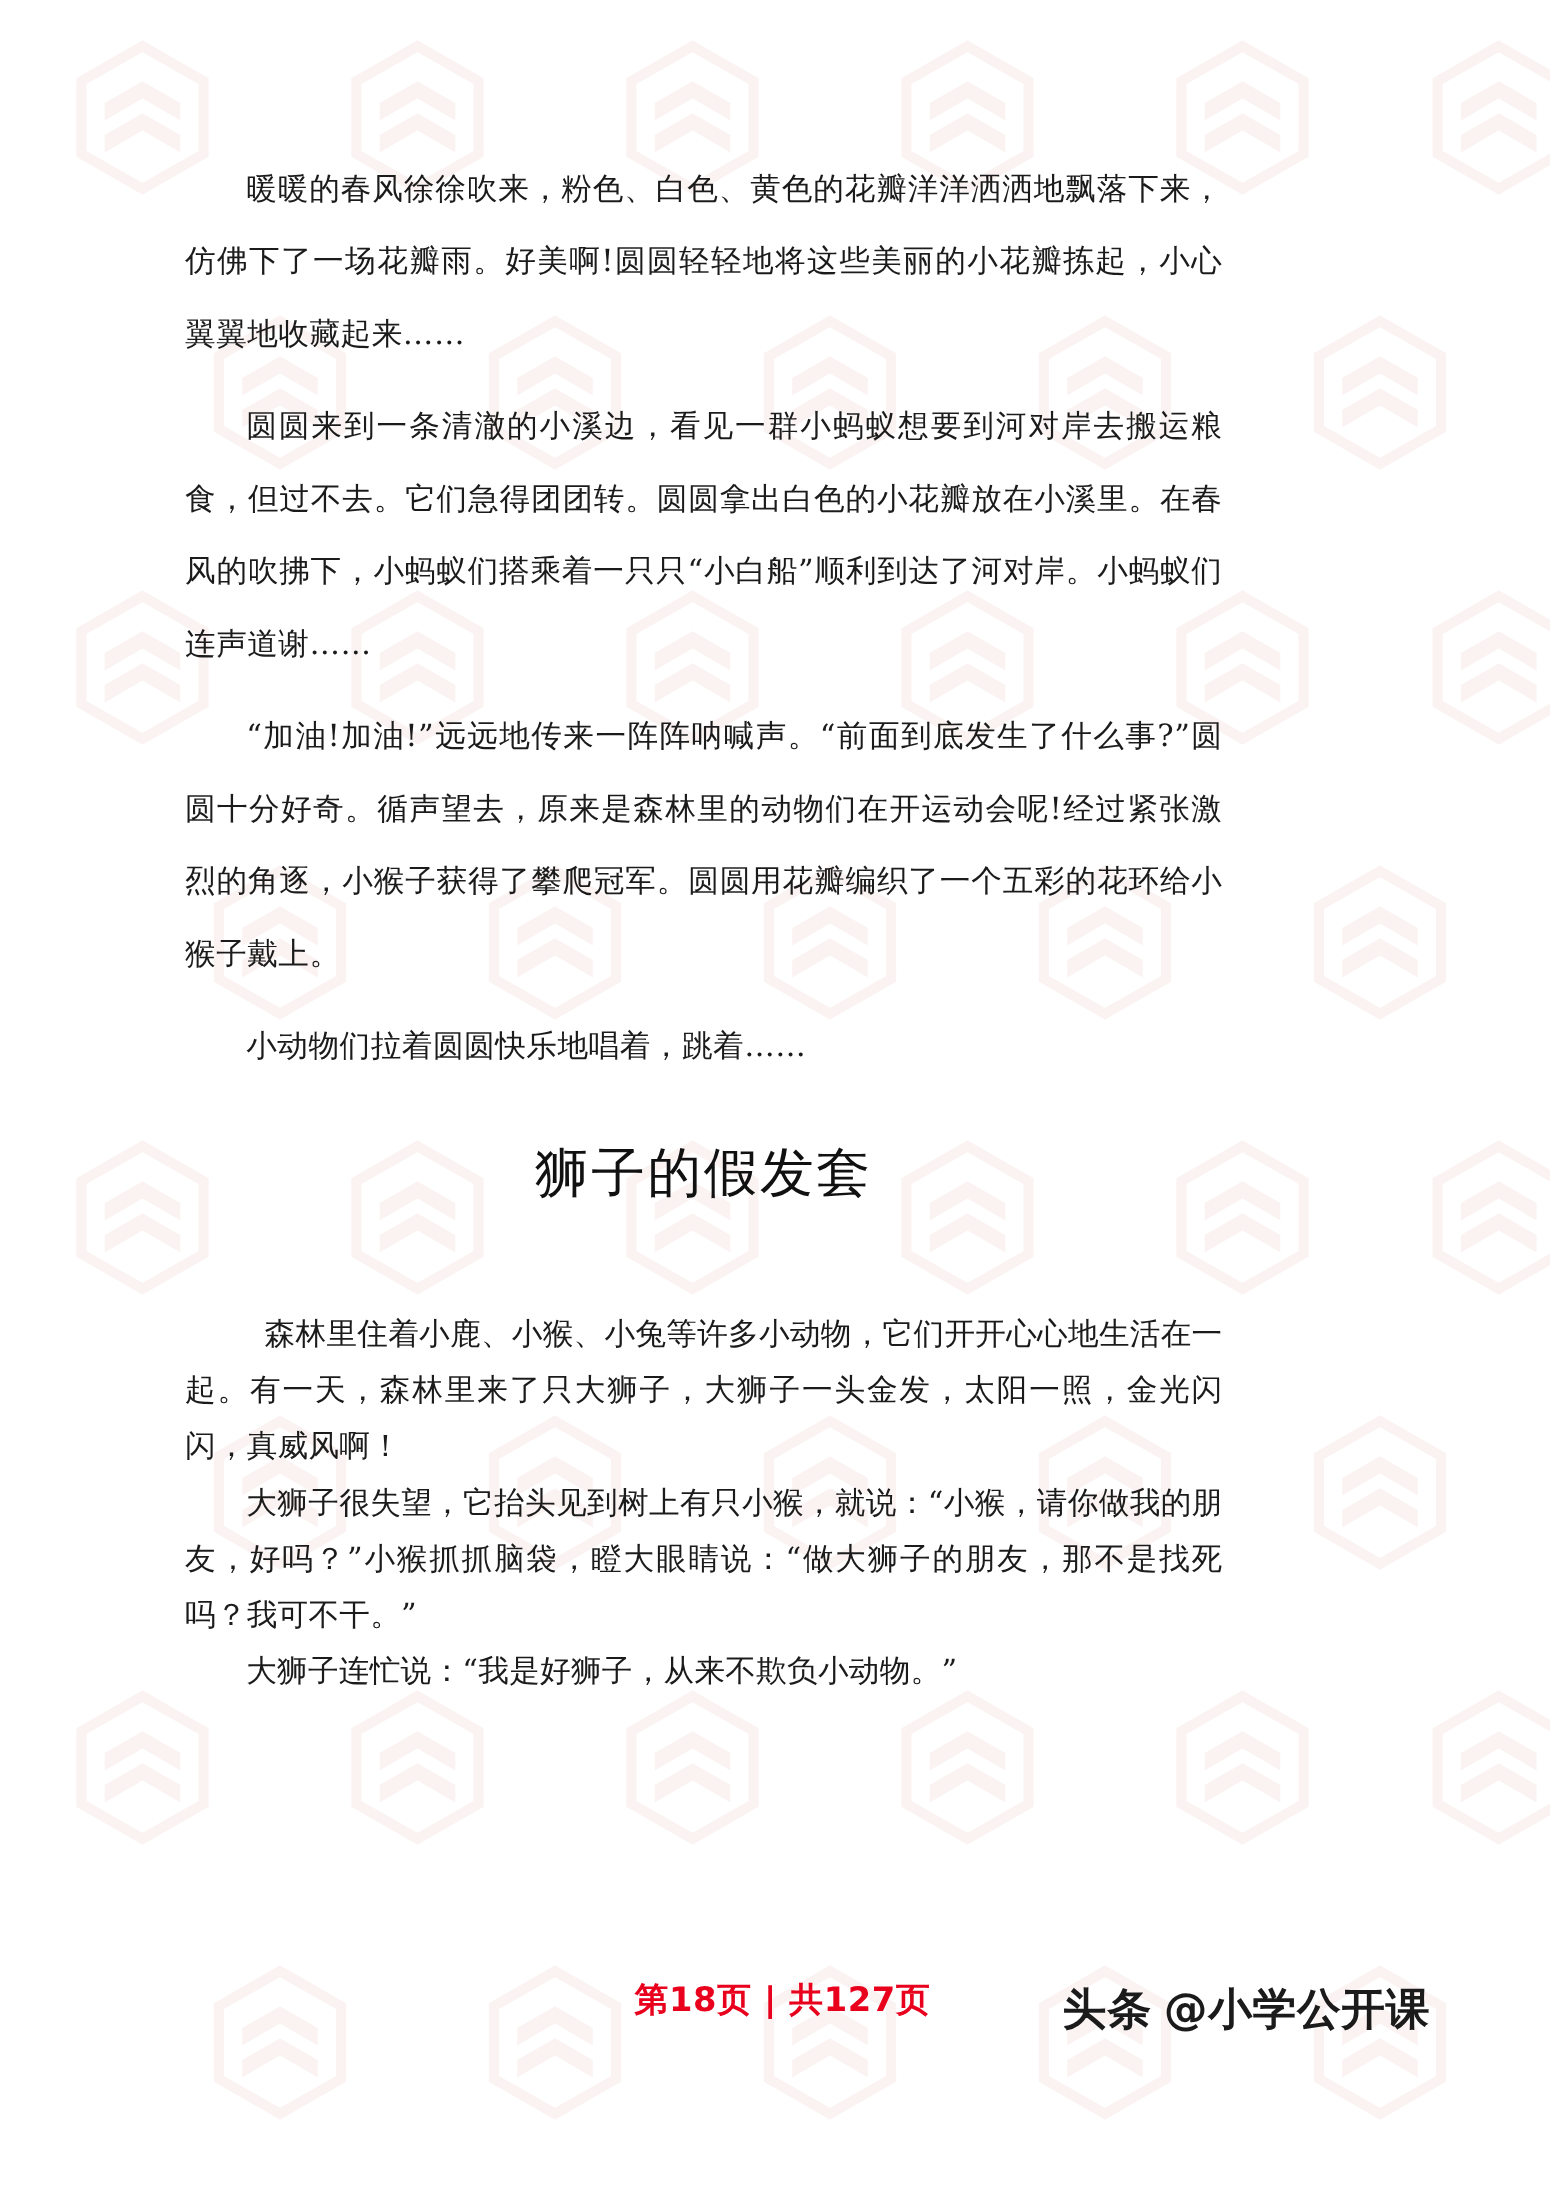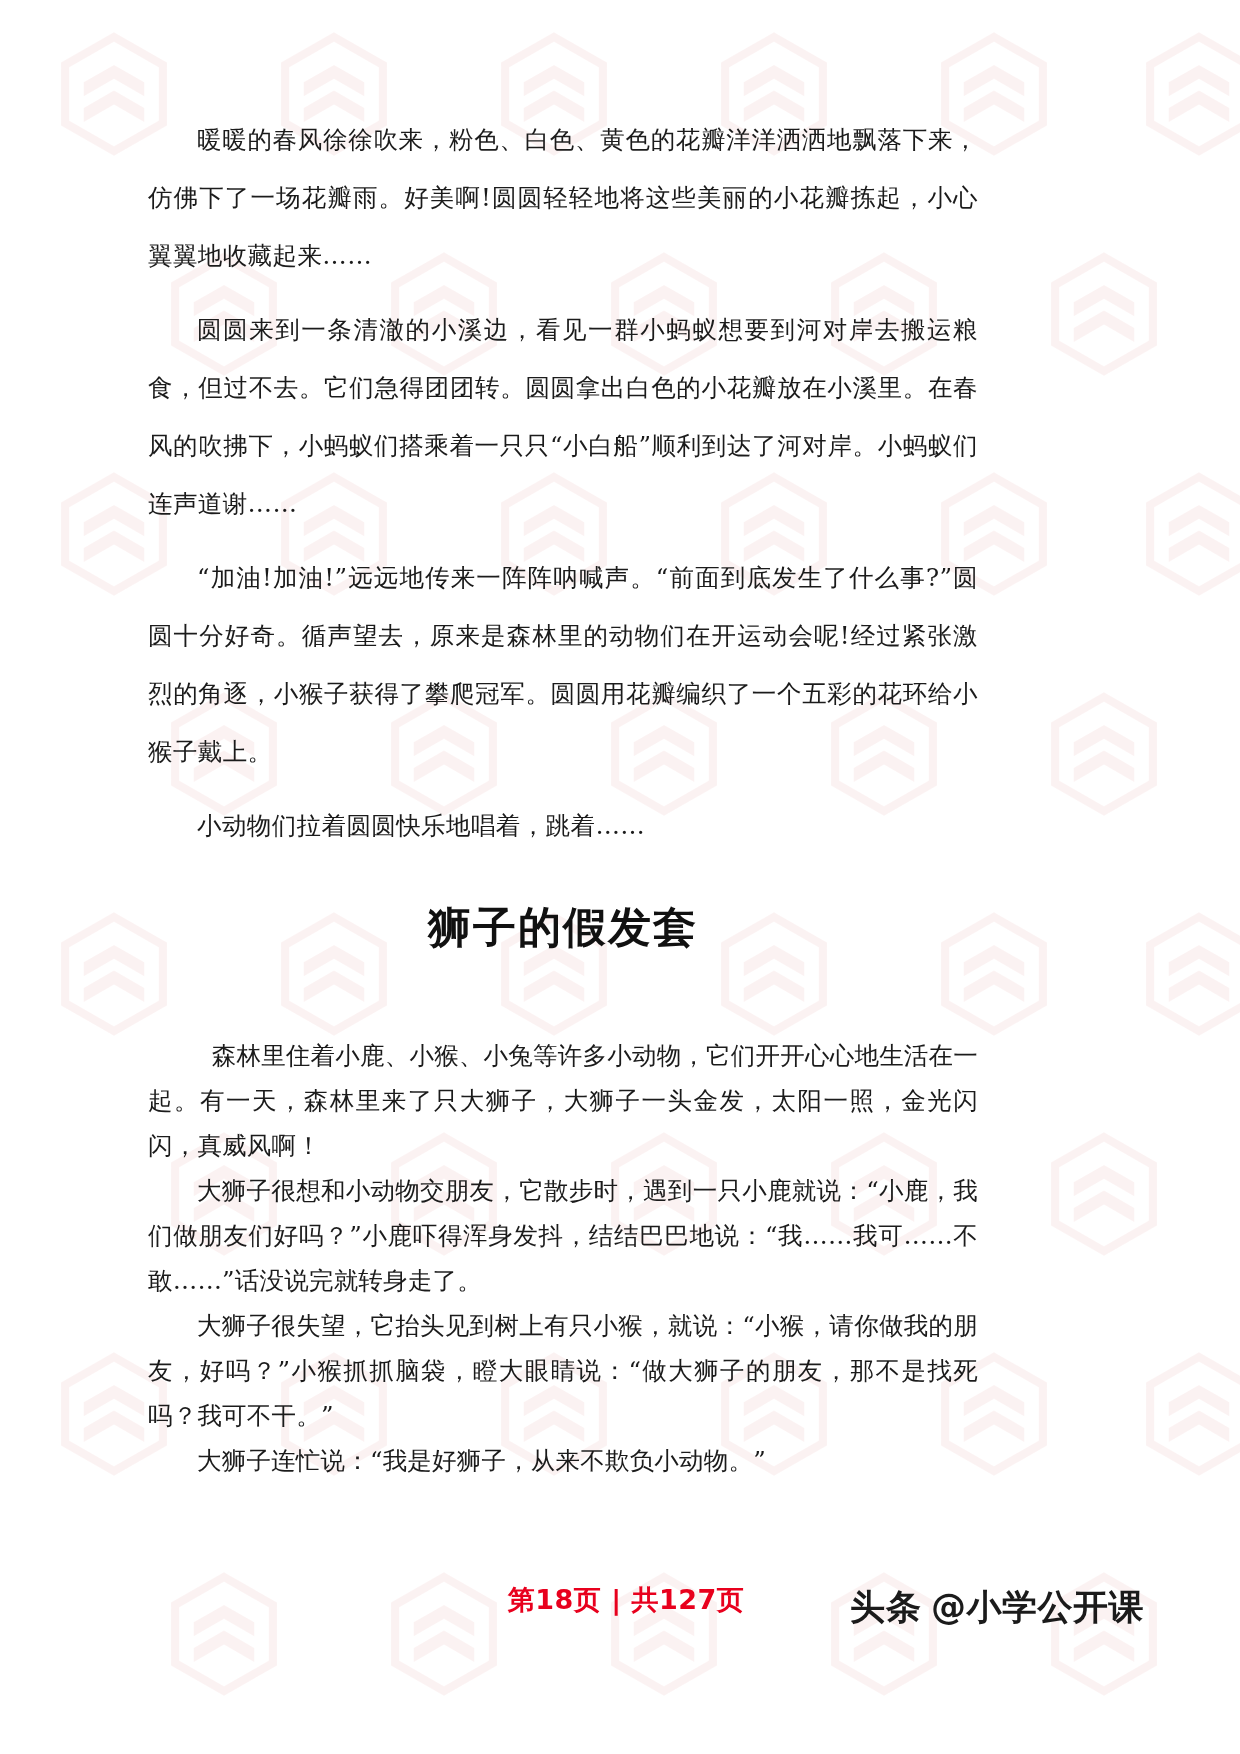--- a/index.html
+++ b/index.html
@@ -33,21 +33,21 @@
   
   #page {
     position: absolute;
     inset: 0;
     z-index: 2;
   }
 
   #content-area {
     position: absolute;
     left: 148px;
-    top: 111px;
+    top: 122px;
     width: 830px;
   }
 
   
   .story-one p {
     margin: 0 0 16px 0;
     font-size: 24.5px;
     line-height: 58px;
     color: #1b1b1b;
     text-indent: 2em;
@@ -55,21 +55,21 @@
     text-justify: inter-character;
     letter-spacing: 0.4px;
   }
   .story-one p:last-child { margin-bottom: 0; }
 
   
   #story-two-title {
     margin: 44px 0 0 0;
     text-align: center;
     font-size: 43px;
-    font-weight: 700;
+    font-weight: 400;
     letter-spacing: 2px;
     color: #111111;
     font-family: "DejaVu Serif", "Liberation Serif", serif;
   }
 
   
   .story-two {
     margin-top: 76px;
   }
   .story-two p {
@@ -618,21 +618,20 @@
       <p>暖暖的春风徐徐吹来，粉色、白色、黄色的花瓣洋洋洒洒地飘落下来，仿佛下了一场花瓣雨。好美啊!圆圆轻轻地将这些美丽的小花瓣拣起，小心翼翼地收藏起来……</p>
       <p>圆圆来到一条清澈的小溪边，看见一群小蚂蚁想要到河对岸去搬运粮食，但过不去。它们急得团团转。圆圆拿出白色的小花瓣放在小溪里。在春风的吹拂下，小蚂蚁们搭乘着一只只“小白船”顺利到达了河对岸。小蚂蚁们连声道谢……</p>
       <p>“加油!加油!”远远地传来一阵阵呐喊声。“前面到底发生了什么事?”圆圆十分好奇。循声望去，原来是森林里的动物们在开运动会呢!经过紧张激烈的角逐，小猴子获得了攀爬冠军。圆圆用花瓣编织了一个五彩的花环给小猴子戴上。</p>
       <p>小动物们拉着圆圆快乐地唱着，跳着……</p>
     </section>
 
     <h1 id="story-two-title">狮子的假发套</h1>
 
     <section class="story-two">
       <p class="first-para">森林里住着小鹿、小猴、小兔等许多小动物，它们开开心心地生活在一起。有一天，森林里来了只大狮子，大狮子一头金发，太阳一照，金光闪闪，真威风啊！</p>
-      <p>大狮子很想和小动物交朋友，它散步时，遇到一只小鹿就说：“小鹿，我们做朋友们好吗？”小鹿吓得浑身发抖，结结巴巴地说：“我……我可……不敢……”话没说完就转身走了。</p>
       <p>大狮子很失望，它抬头见到树上有只小猴，就说：“小猴，请你做我的朋友，好吗？”小猴抓抓脑袋，瞪大眼睛说：“做大狮子的朋友，那不是找死吗？我可不干。”</p>
       <p>大狮子连忙说：“我是好狮子，从来不欺负小动物。”</p>
     </section>
 
   </div>
 
   <div id="footer">
     <div id="page-number">第18页 | 共127页</div>
     <div id="attribution">
       <span class="brand">头条</span>

